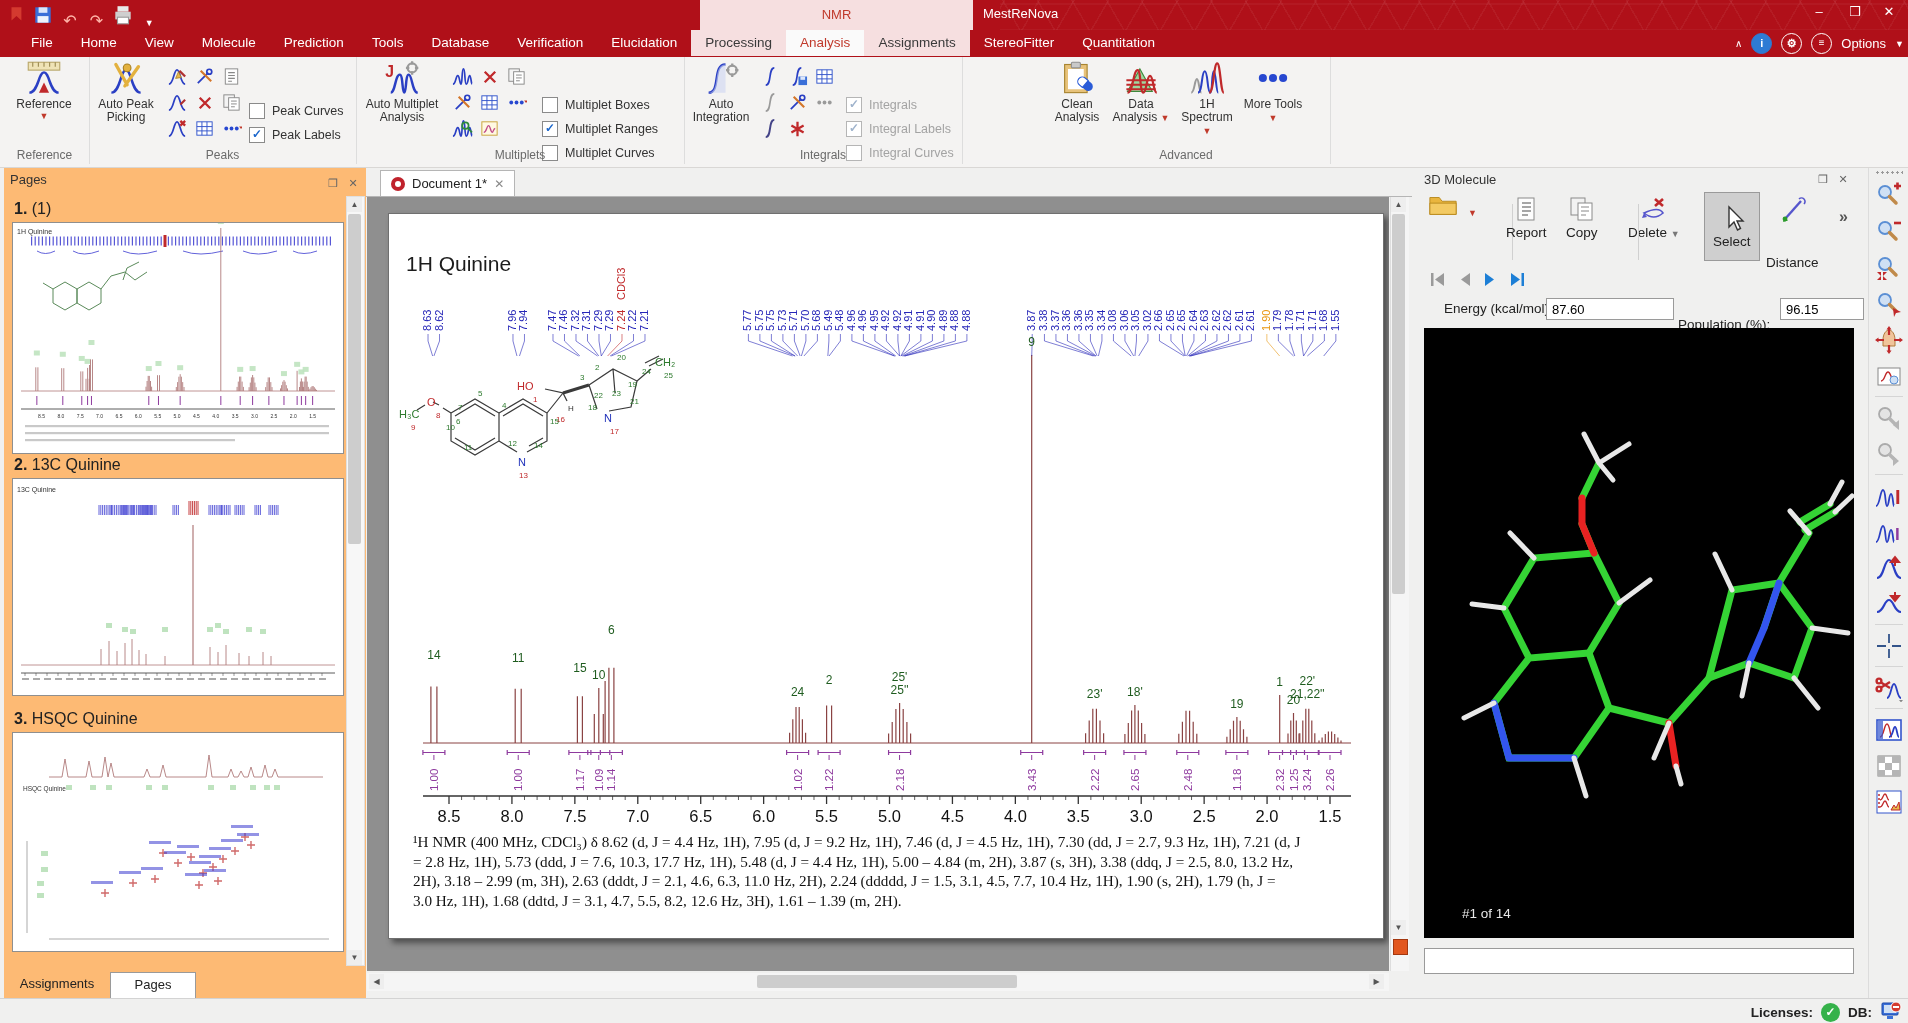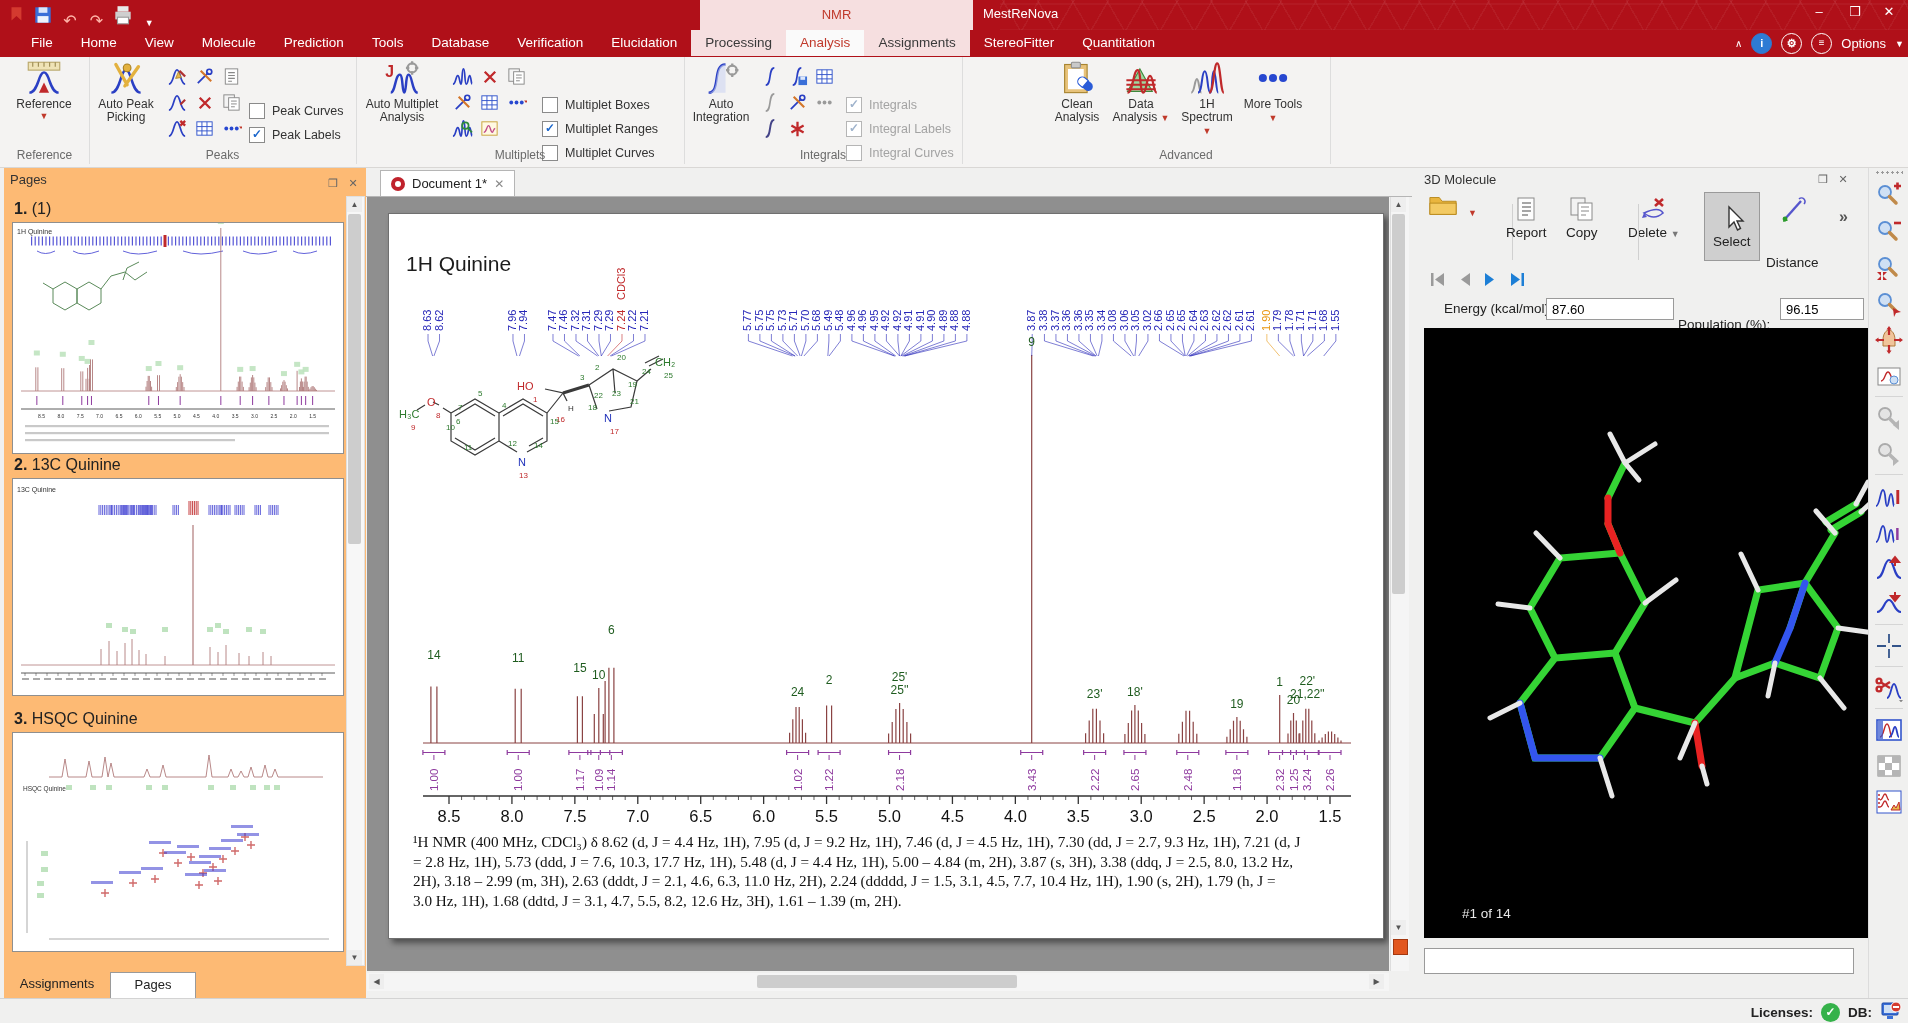--- a/index.html
+++ b/index.html
@@ -75,21 +75,21 @@
   
   #mol-panel{left:1416px;top:168px;width:446px;height:830px;background:#f0f0ef;}
   #mol-header{left:8px;top:4px;font-size:13px;color:#333;}
   .molbtn{position:absolute;display:flex;flex-direction:column;align-items:center;font-size:13.5px;color:#222;}
   .molbtn svg{width:30px;height:30px;}
   .molbtn.sel{background:#cfcfcf;border:1px solid #9a9a9a;padding:11px 8px;}
   .tsep{position:absolute;width:1px;background:#d0d0d0;top:36px;height:56px;}
   .field-label{position:absolute;font-size:13.5px;color:#222;}
   .field-input{position:absolute;height:20px;border:1px solid #9a9a9a;background:#fff;font-size:13px;
                padding:0 5px;font-family:"Liberation Sans",sans-serif;}
-  #viewer{left:8px;top:160px;width:430px;height:610px;background:#000;padding-left:26px;}
+  #viewer{left:8px;top:160px;width:430px;height:610px;background:#000;}
   #mol-counter{left:38px;top:578px;color:#e8e8e8;font-size:13.5px;}
   #mol-input{left:8px;top:780px;width:418px;height:24px;}
   .play svg{width:17px;height:15px;}
   
   #dock{left:1868px;top:168px;width:40px;height:830px;background:#f0f0ef;border-left:1px solid #dcdcdc;}
   #dock-handle{left:6px;top:2px;width:28px;height:5px;
       background-image:radial-gradient(circle,#9a9a9a 1px,transparent 1.3px);background-size:5px 5px;}
   .dockbtn{position:absolute;left:4px;width:32px;height:32px;display:flex;align-items:center;justify-content:center;}
   .dockbtn svg{width:28px;height:28px;}
   .docksep{position:absolute;left:6px;width:28px;height:1px;background:#d5d5d5;}

